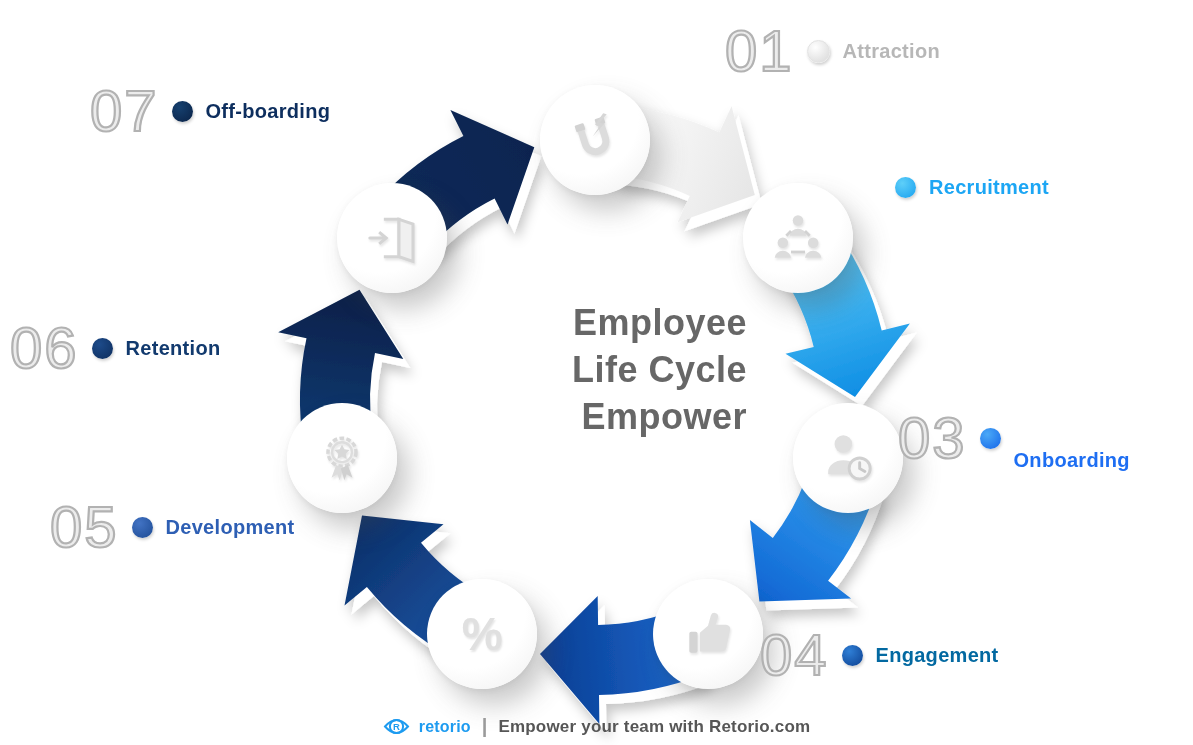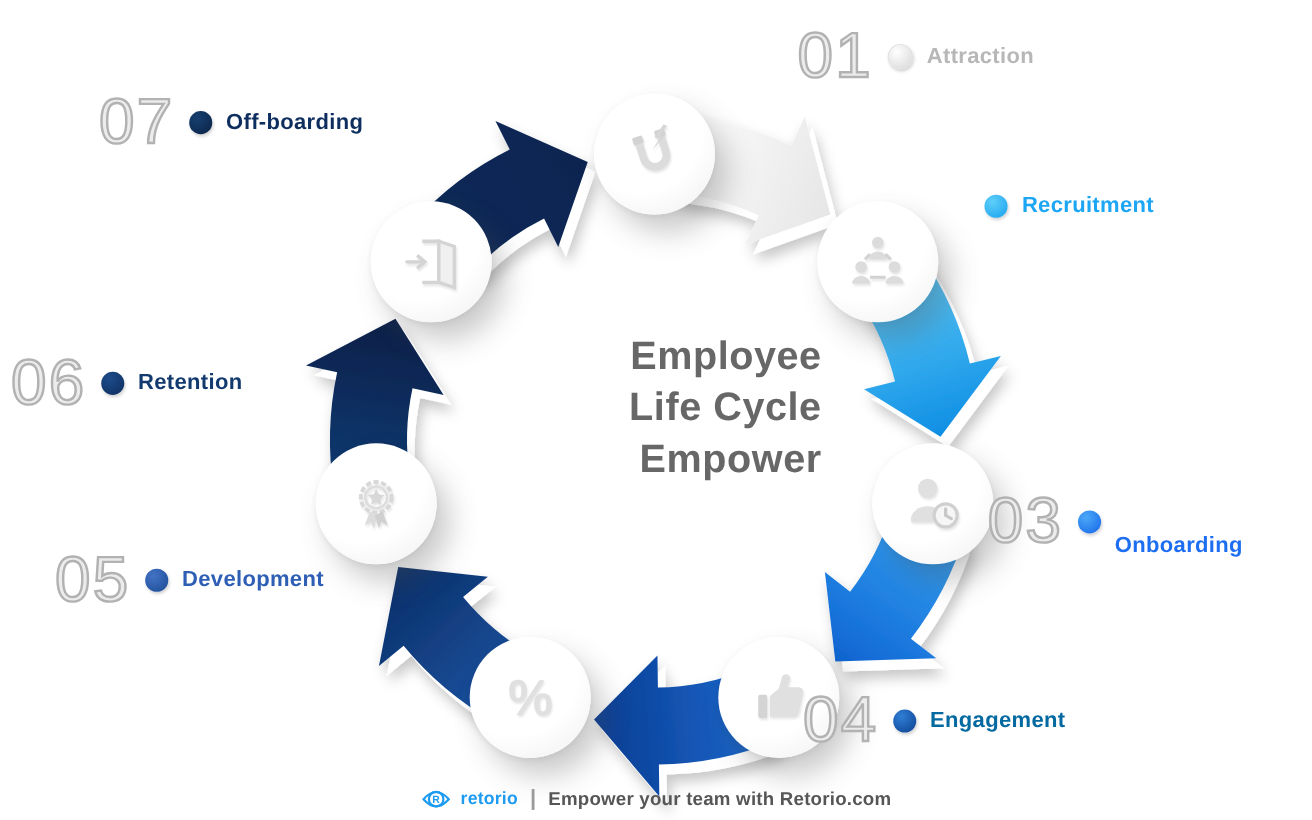--- a/index.html
+++ b/index.html
@@ -184,26 +184,26 @@
   <div id="labels-layer">
       <div class="stage-row" style="left: 725px; top: 22px; text-align: right;">
         <span class="stage-number">01</span>
         <span class="stage-bullet" style="background: radial-gradient(circle at 35% 30%, rgb(255, 255, 255), rgb(215, 215, 215)); border: 1px solid rgb(226, 226, 226);"></span>
         <span class="stage-label" style="color: rgb(183, 183, 183);">Attraction</span>
       </div>
       <div class="stage-row" style="left: 895px; top: 176px;">
         <span class="stage-bullet" style="background: radial-gradient(circle at 35% 30%, rgb(94, 207, 249), rgb(24, 160, 239));"></span>
         <span class="stage-label" style="color: rgb(28, 166, 244);">Recruitment</span>
       </div>
-      <div class="stage-row" style="left: 898px; top: 440px; justify-content: space-between;">
+      <div class="stage-row" style="left: 898px; top: 404px; justify-content: space-between;">
         <span class="stage-number">03</span>
         <span class="stage-bullet" style="background: radial-gradient(circle at 35% 30%, rgb(74, 169, 247), rgb(21, 101, 232));"></span>
         <span class="stage-label" style="color: rgb(30, 110, 242); margin-top: 45px;">Onboarding</span>
       </div>
-      <div class="stage-row" style="left: 730px; top: 626px; align-items: center;">
+      <div class="stage-row" style="left: 760px; top: 626px; align-items: center;">
         <span class="stage-number">04</span>
         <span class="stage-bullet" style="background: radial-gradient(circle at 35% 30%, rgb(47, 127, 214), rgb(12, 63, 143));"></span>
         <span class="stage-label" style="color: #0369a1;">Engagement</span>
       </div>
       <div class="stage-row" style="left: 50px; top: 498px;">
         <span class="stage-number">05</span>
         <span class="stage-bullet" style="background: radial-gradient(circle at 35% 30%, rgb(66, 115, 196), rgb(28, 74, 147));"></span>
         <span class="stage-label" style="color: rgb(46, 95, 180);">Development</span>
       </div>
       <div class="stage-row" style="left: 10px; top: 276px; margin-top: 43px;">

